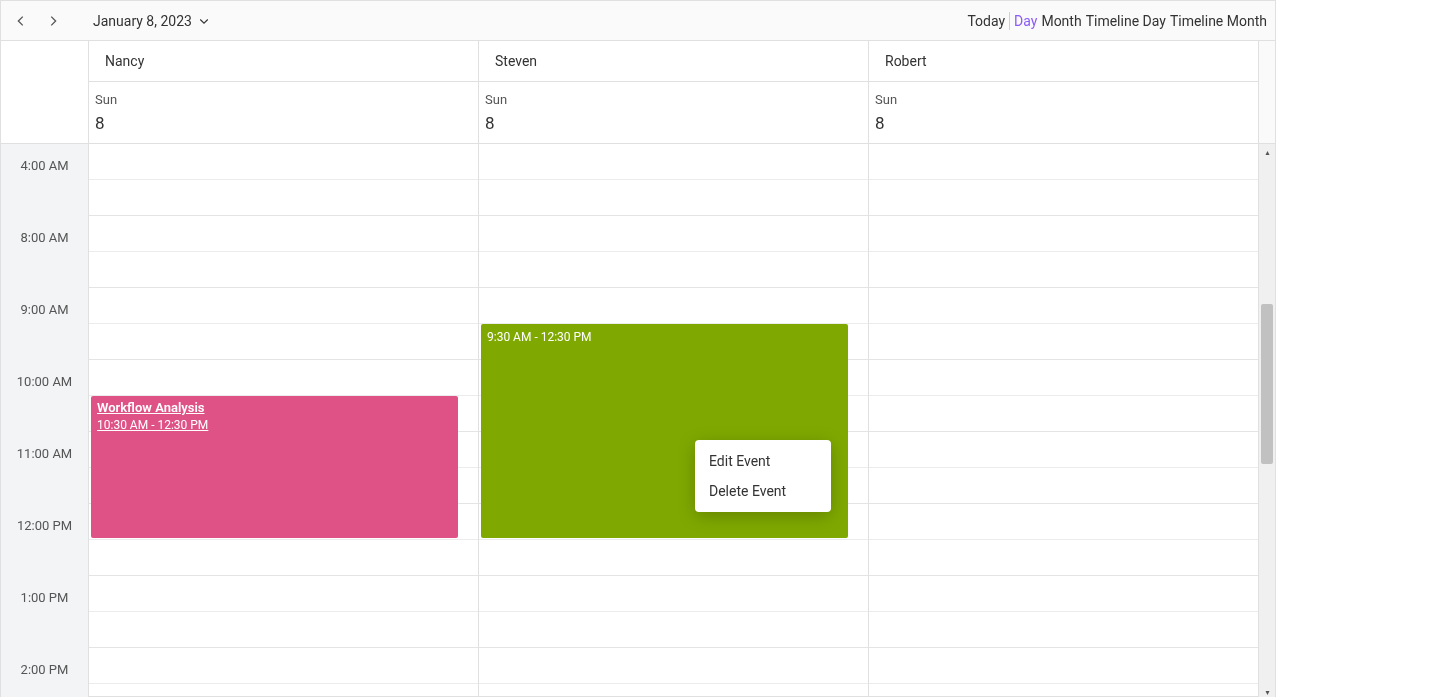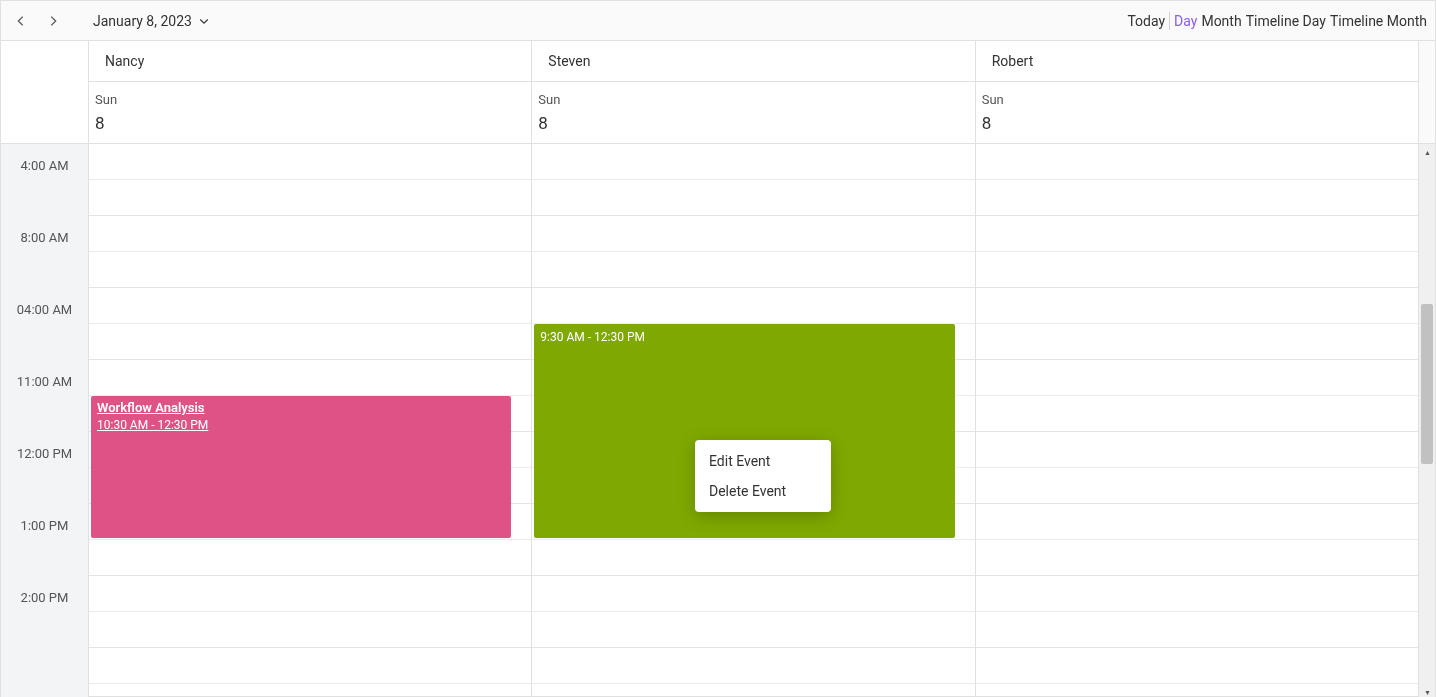--- a/index.html
+++ b/index.html
@@ -7,21 +7,21 @@
       font-family: "Segoe UI", -apple-system, BlinkMacSystemFont, Roboto, Arial, sans-serif;
       font-size: 13px;
       color: #212529;
       background: #fff;
       overflow: hidden;
     }
     .schedule {
       border: 1px solid #e0e0e0;
       position: relative;
       height: 697px;
-      width: 1436px;
+      width: 1276px;
     }
     .toolbar {
       display: flex;
       align-items: center;
       justify-content: space-between;
       height: 40px;
       border-bottom: 1px solid #e0e0e0;
       padding: 0 8px;
       background: #fafafa;
     }
@@ -228,21 +228,22 @@
         </div>
       </div>
     </div>
     <div class="scroll-gutter"></div>
   </div>
 
   <div class="body-area">
     <div class="time-gutter">
       <div class="time-slot-label">4:00 AM</div>
       <div class="time-slot-label">8:00 AM</div>
-      <div class="time-slot-label">04:00 AM</div>
+      <div class="time-slot-label">9:00 AM</div>
+      <div class="time-slot-label">10:00 AM</div>
       <div class="time-slot-label">11:00 AM</div>
       <div class="time-slot-label">12:00 PM</div>
       <div class="time-slot-label">1:00 PM</div>
       <div class="time-slot-label">2:00 PM</div>
     </div>
     <div class="grid">
       <div class="grid-col">
         <div class="grid-row"></div>
           <div class="grid-row major"></div>
         <div class="grid-row"></div>

